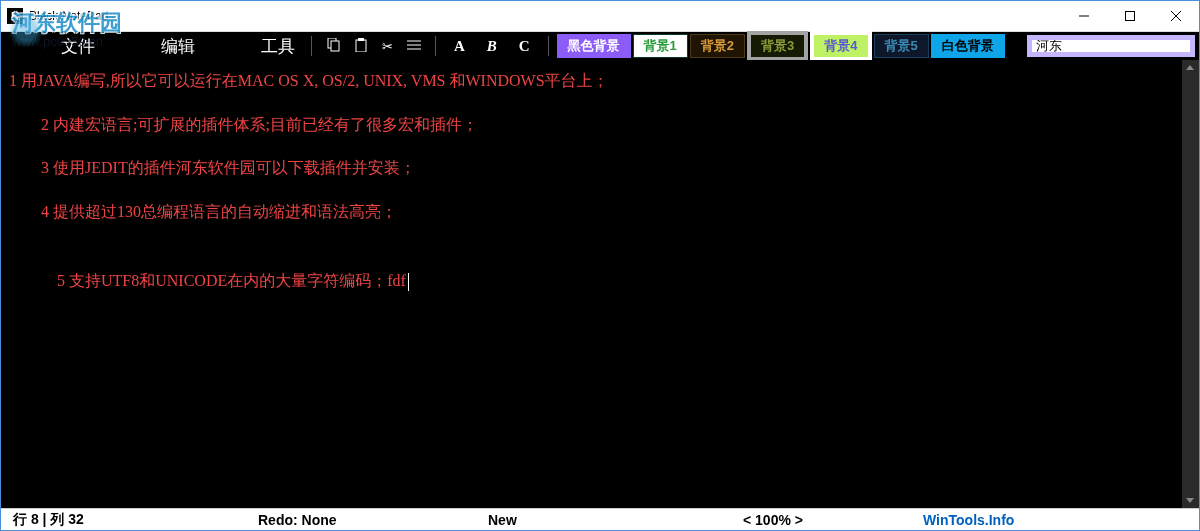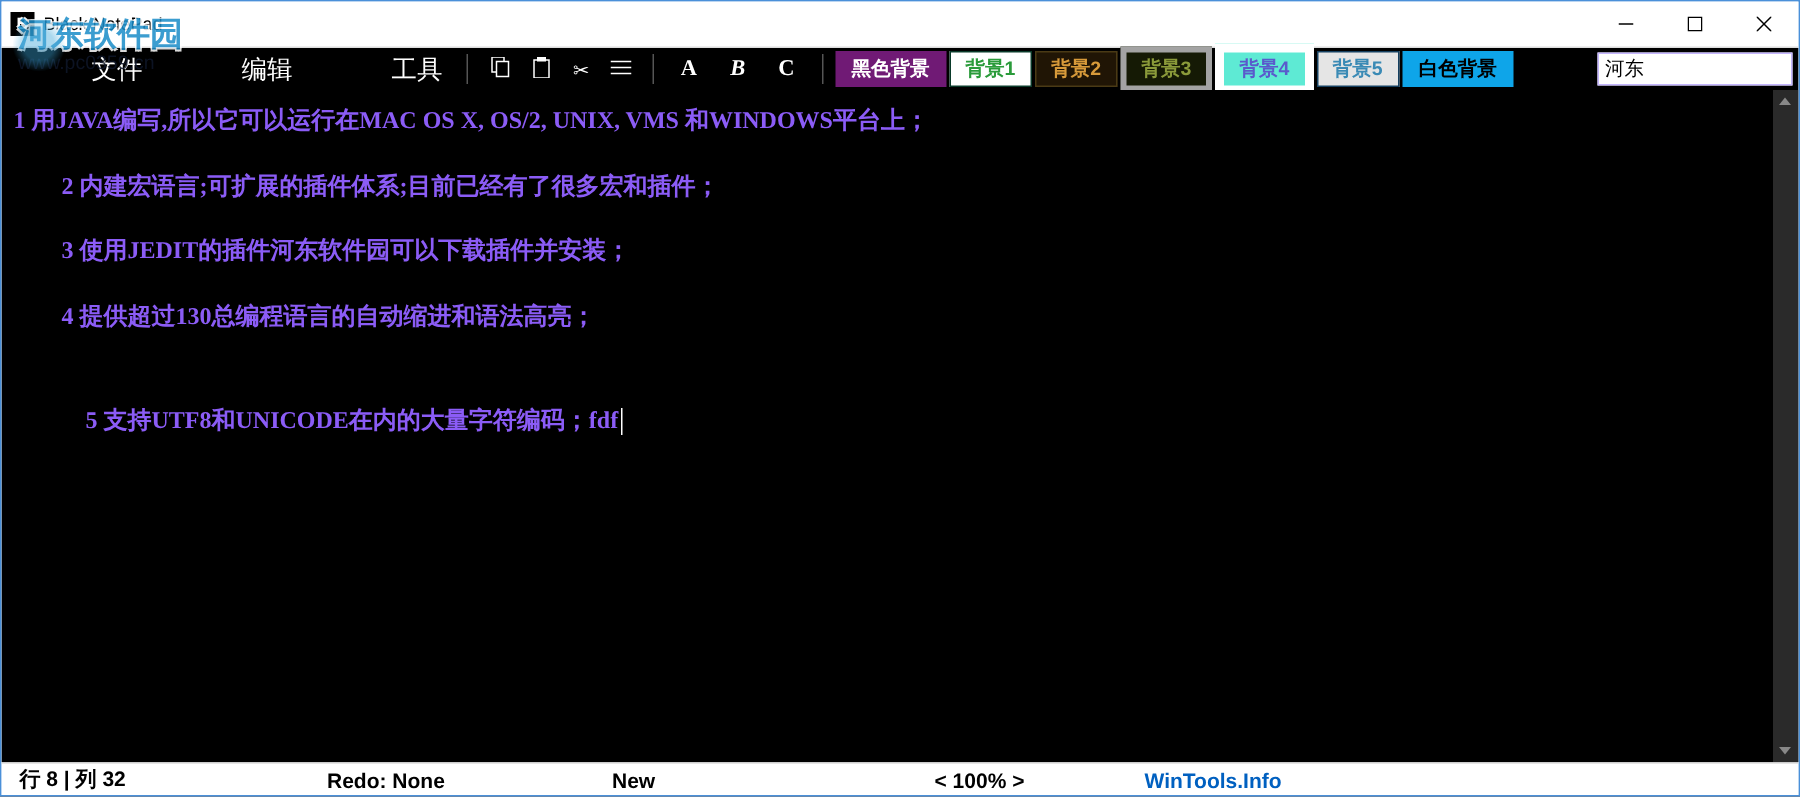--- a/index.html
+++ b/index.html
@@ -87,43 +87,43 @@
       font-family: "Times New Roman", serif;
       font-weight: bold;
     }
     .bg-btn {
       font-size: 13px;
       padding: 2px 10px;
       cursor: pointer;
       border: 1px solid transparent;
       font-weight: bold;
     }
-    .bg-black { color: #fff; background: #701a75; }
+    .bg-black { color: #fff; background: #8b5cf6; }
     .bg1 { color: #2a9b3a; background: #ffffff; border:1px solid #0a3a2a; }
     .bg2 { color: #d79a3a; background: #201505; border:1px solid #4a3a15; }
     .bg3 { color: #8a9a3a; background: #151a05; border:4px solid #a3a3a3; }
-    .bg4 { color: #5a5acc; background: #5eead4; border:6px solid #ffffff; }
-    .bg5 { color: #3a8ab5; background: #e5e5e5; border:1px solid #154060; }
+    .bg4 { color: #5a5acc; background: #bef264; border:4px solid #ffffff; }
+    .bg5 { color: #3a8ab5; background: #0f172a; border:1px solid #154060; }
     .bg-white { color: #000; background: #0ea5e9; padding: 2px 10px; font-weight: bold; }
     .search-box {
       margin-left: auto;
-      width: 130px;
+      width: 168px;
       height: 22px;
       background: #fff;
-      border: 1px solid #c4b5fd;
+      border: 5px solid #c4b5fd;
       font-size: 13px;
       padding: 0 4px;
       color: #000;
     }
     .editor {
       flex: 1;
       background: #000;
-      color: #8b5cf6;
+      color: #ef4444;
       font-size: 16px;
-      font-weight: bold;
+      font-weight: normal;
       padding: 8px 8px;
       overflow: auto;
       font-family: "Microsoft YaHei", SimSun, serif;
       line-height: 1.6;
       position: relative;
     }
     .editor-line { margin-bottom: 18px; white-space: pre-wrap; }
     .editor-line:first-child { margin-left: 0; }
     .indented { padding-left: 32px; }
     .cursor {
@@ -155,20 +155,21 @@
     .statusbar {
       height: 22px;
       background: #fff;
       display: flex;
       align-items: center;
       font-size: 14px;
       font-weight: bold;
       color: #000;
       border-top: 1px solid #ccc;
       padding: 0 8px;
+      gap: 40px;
     }
     .status-item { padding: 0 4px; }
     .status-pos { width: 205px; }
     .status-new { width: 215px; }
     .status-redo { width: 190px; }
     .status-zoom { width: 140px; }
     .status-link { color: #0060c0; cursor: pointer; }
     .watermark {
       position: absolute;
       top: 8px;

